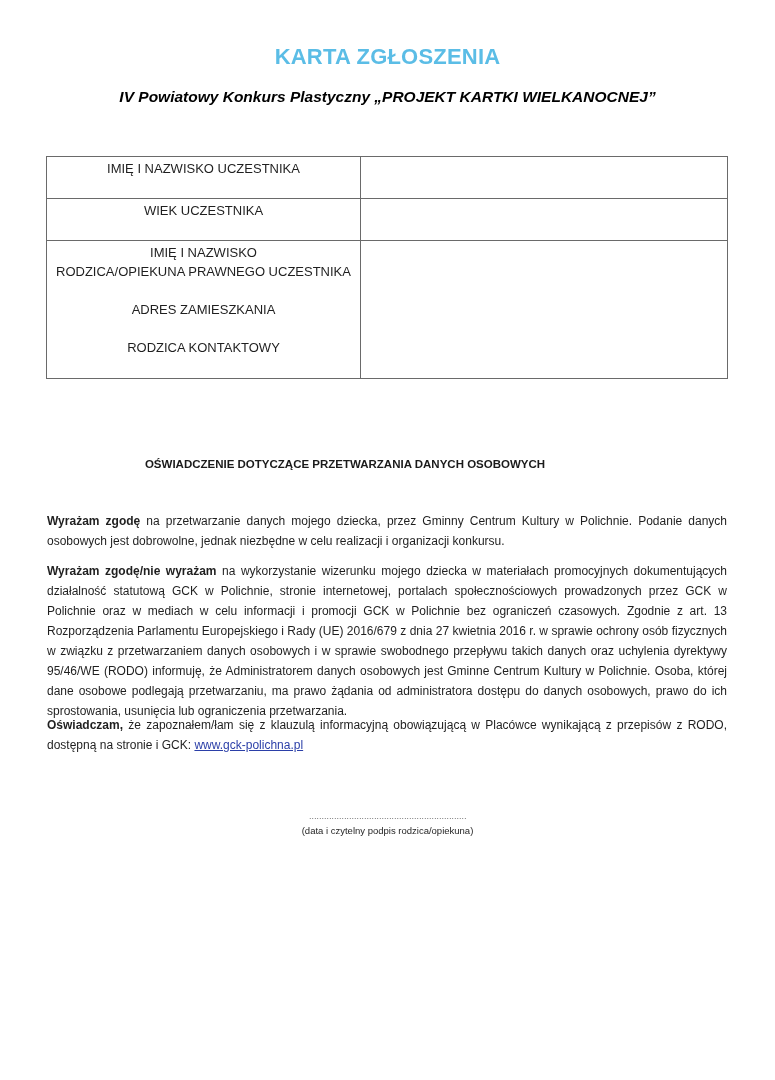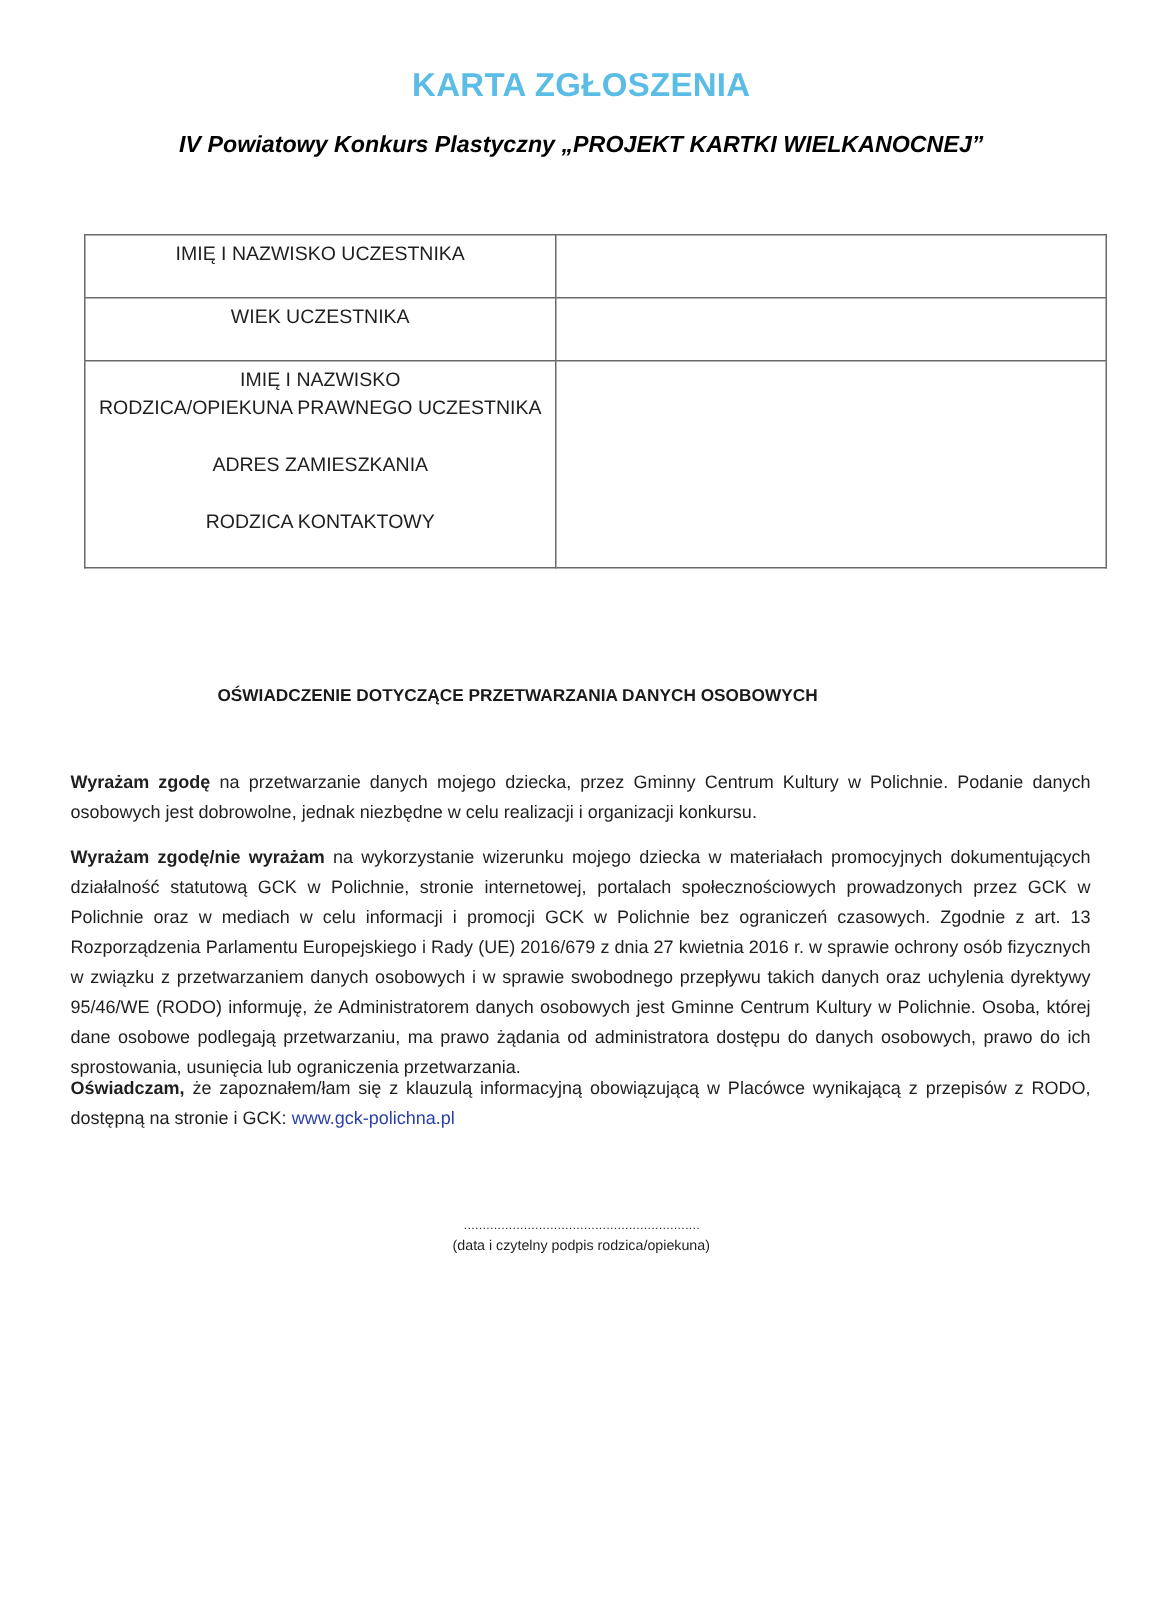--- a/index.html
+++ b/index.html
@@ -33,21 +33,21 @@
       width: 775px;
       text-align: center;
       font-size: 15.5px;
       font-weight: bold;
       font-style: italic;
       color: #000000;
     }
     .form-table {
       position: absolute;
       top: 156px;
-      left: 56px;
+      left: 46px;
       width: 681px;
       border-collapse: collapse;
       table-layout: fixed;
     }
     .form-table td {
       border: 1.5px solid #6a6a6a;
       vertical-align: top;
       padding: 0;
       font-size: 13px;
       color: #1f1f1f;
@@ -97,20 +97,21 @@
       line-height: 20px;
       text-align: justify;
       color: #1f1f1f;
     }
     .p1 { top: 511px; }
     .p2 { top: 561px; }
     .p3 { top: 715px; }
     .para b { font-weight: bold; }
     .link {
       color: #2b3fa8;
+      text-decoration: underline;
     }
     .signature {
       position: absolute;
       top: 812px;
       left: 0;
       width: 775px;
       text-align: center;
       font-size: 9.5px;
       color: #1f1f1f;
     }

